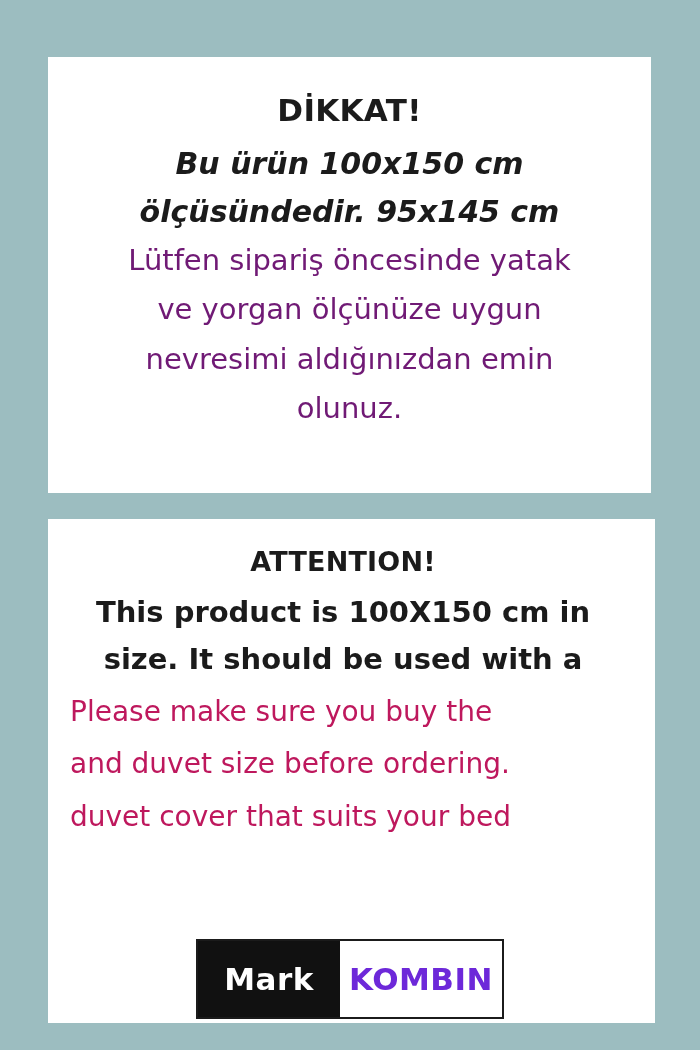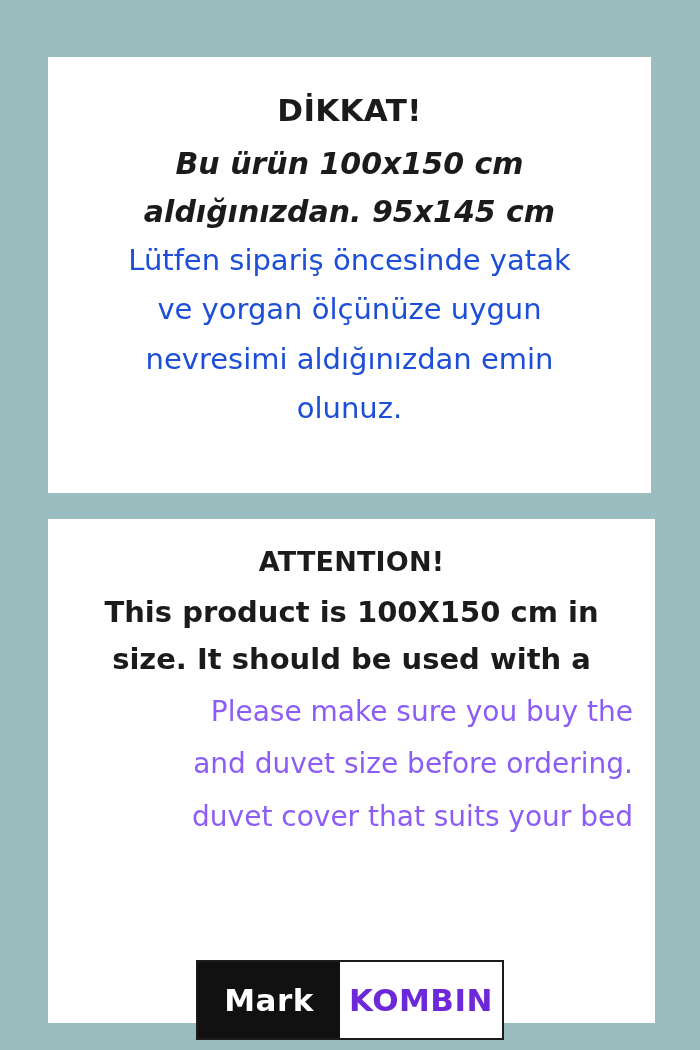--- a/index.html
+++ b/index.html
@@ -29,21 +29,21 @@
     top: 57px;
     width: 603px;
     height: 436px;
     padding: 34px 30px 0 30px;
   }
   .card-bottom {
     left: 48px;
     top: 519px;
     width: 607px;
     height: 504px;
-    padding: 26px 18px 0 18px;
+    padding: 26px 35px 0 18px;
   }
   .heading {
     text-align: center;
     font-weight: bold;
     color: #1b1b1b;
     line-height: 1.24;
     margin: 0;
   }
   .tr-title {
     font-size: 31px;
@@ -53,46 +53,46 @@
   .tr-bold {
     font-size: 30px;
     line-height: 1.38;
     margin: 0 8px 6px 8px;
     font-style: italic;
   }
   .tr-body {
     text-align: center;
     font-size: 29px;
     line-height: 1.42;
-    color: #1d4ed8;
+    color: #701a75;
     font-weight: 400;
     margin: 8px 10px 0 10px;
   }
   .en-title {
     font-size: 27px;
     letter-spacing: 0.2px;
     margin-bottom: 14px;
   }
   .en-bold {
     font-size: 29px;
     line-height: 1.4;
     margin: 0 4px 6px 4px;
   }
   .en-body {
-    text-align: right;
+    text-align: left;
     font-size: 28px;
     line-height: 1.45;
-    color: #8b5cf6;
+    color: #be185d;
     font-weight: 400;
     margin: 12px 4px 0 4px;
   }
   .logo-wrap {
     position: absolute;
     left: 196px;
-    top: 960px;
+    top: 939px;
     width: 308px;
     height: 80px;
     background: #ffffff;
     border: 2px solid #1b1b1b;
     box-sizing: border-box;
     display: flex;
     align-items: stretch;
   }
   .logo-left {
     background: #111111;
@@ -118,21 +118,21 @@
   }
 </style>
 </head>
 <body>
 
 <div class="page">
 
   <div class="card card-top">
     <p class="heading tr-title">DİKKAT!</p>
     <p class="heading tr-bold">Bu ürün 100x150 cm</p>
-    <p class="heading tr-bold">aldığınızdan. 95x145 cm</p>
+    <p class="heading tr-bold">ölçüsündedir. 95x145 cm</p>
     <p class="tr-body">Lütfen sipariş öncesinde yatak</p>
     <p class="tr-body">ve yorgan ölçünüze uygun</p>
     <p class="tr-body">nevresimi aldığınızdan emin</p>
     <p class="tr-body">olunuz.</p>
   </div>
 
   <div class="card card-bottom">
     <p class="heading en-title">ATTENTION!</p>
     <p class="heading en-bold">This product is 100X150 cm in</p>
     <p class="heading en-bold">size. It should be used with a</p>

